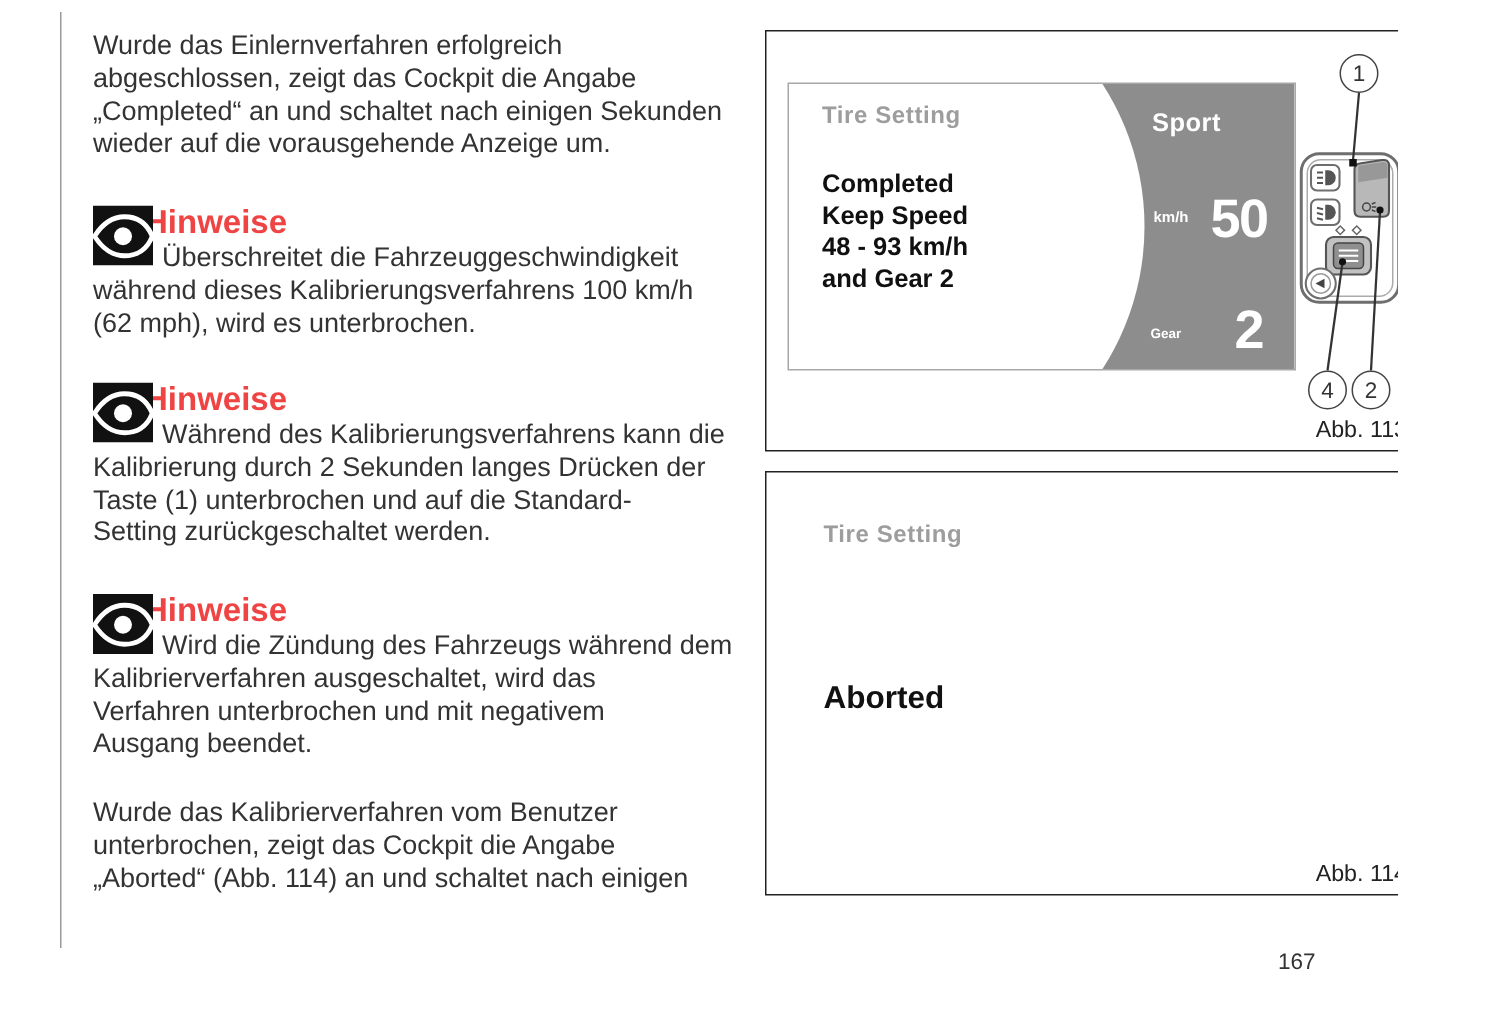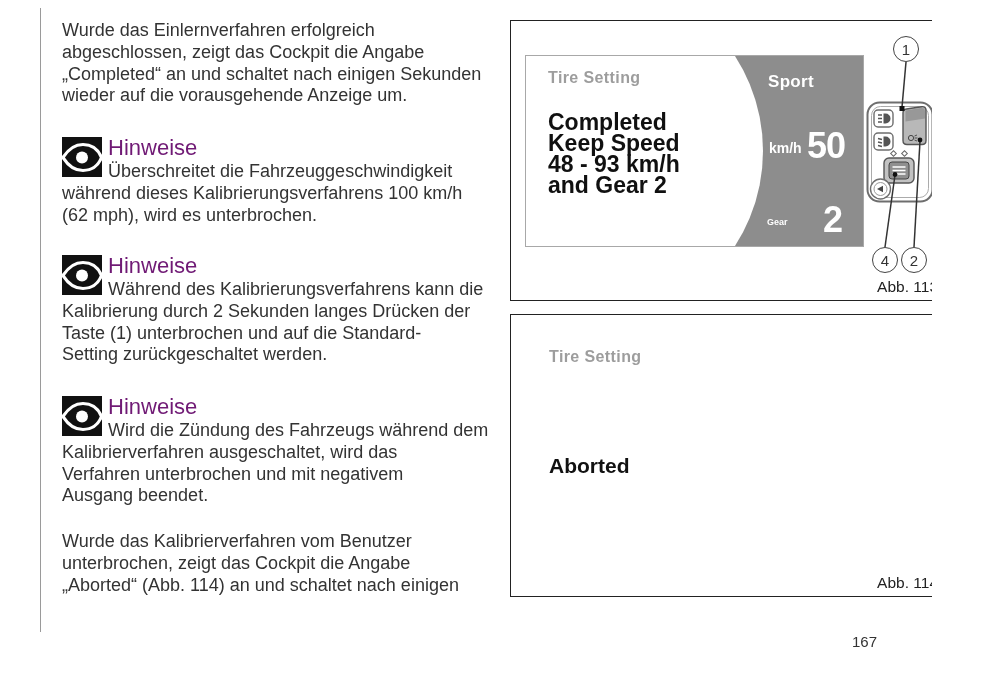--- a/index.html
+++ b/index.html
@@ -4,41 +4,41 @@
 <style>
   html,body{margin:0;padding:0;background:#fff;}
   .page{position:relative;width:932px;height:676px;background:#ffffff;overflow:hidden;
         font-family:"Liberation Sans", sans-serif;}
   .left-rule{position:absolute;left:40px;top:8px;width:1px;height:624px;background:#9a9a9a;}
 
   
   .para{position:absolute;left:62px;width:448px;font-size:18px;line-height:21.8px;color:#333;}
   .note{position:absolute;left:62px;width:448px;}
   .note-icon{position:absolute;left:0;top:2px;width:40px;height:40px;}
-  .note-head{margin-left:46px;font-size:22px;line-height:26px;font-weight:normal;color:#701a75;}
+  .note-head{margin-left:34px;font-size:22px;line-height:26px;font-weight:bold;color:#ef4444;}
   .note .l{font-size:18px;line-height:21.8px;color:#333;}
   .note .l.first{margin-left:46px;}
 
   
   .figure{position:absolute;left:510px;width:437px;background:#fff;border:1.5px solid #222;box-sizing:border-box;}
   .fig1{top:20px;height:281px;}
   .fig2{top:314px;height:283px;}
   .caption{position:absolute;right:8px;bottom:4px;font-size:15.5px;color:#222;}
 
   
   .display{position:absolute;left:14px;top:34px;width:337px;height:190px;border:1px solid #a8a8a8;
            overflow:hidden;background:#fff;}
   .display-gray{position:absolute;left:160px;top:0;right:0;bottom:0;background:#8d8d8d;z-index:1;}
   .display-curve{position:absolute;left:-113px;top:-80px;width:350px;height:350px;border-radius:50%;
                  background:#fff;z-index:2;}
   .display .txt{position:absolute;z-index:3;}
   .disp-title{left:22px;top:13px;font-size:16px;font-weight:bold;color:#9d9d9d;letter-spacing:.4px;}
-  .disp-msg{left:22px;top:56px;font-size:23px;line-height:21px;font-weight:bold;color:#101010;}
+  .disp-msg{left:22px;top:56px;font-size:17px;line-height:21px;font-weight:bold;color:#101010;}
   .disp-mode{left:242px;top:16px;font-size:17px;font-weight:bold;color:#fff;letter-spacing:.3px;}
-  .disp-unit{left:243px;top:84px;font-size:14px;font-weight:bold;color:#fff;}
+  .disp-unit{left:243px;top:84px;font-size:10px;font-weight:bold;color:#fff;}
   .disp-speed{right:18px;top:71px;font-size:36px;line-height:38px;font-weight:bold;color:#fff;letter-spacing:-1px;}
   .disp-gearlbl{left:241px;top:161px;font-size:9px;font-weight:bold;color:#fff;}
   .disp-gear{right:20px;top:145px;font-size:36px;line-height:38px;font-weight:bold;color:#fff;}
 
   
   .callout{position:absolute;width:26px;height:26px;border:1.5px solid #444;border-radius:50%;
            background:#fff;box-sizing:border-box;z-index:5;
            display:flex;align-items:center;justify-content:center;
            font-size:15px;color:#333;}
   .co-1{left:382px;top:15px;}

